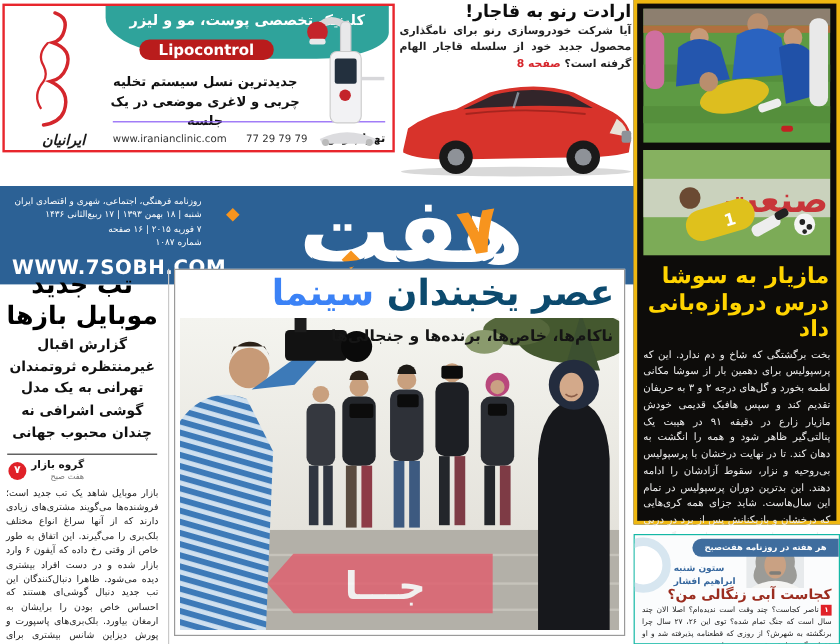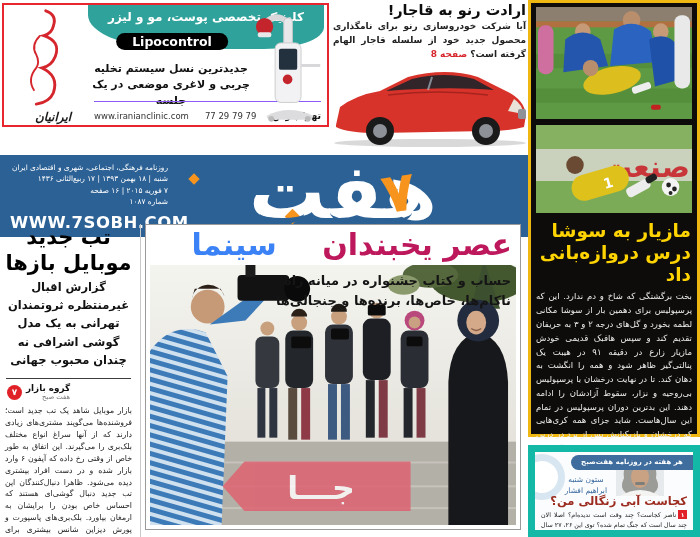--- a/index.html
+++ b/index.html
@@ -6,21 +6,21 @@
   html,body { width:700px; height:537px; background:#fff; overflow:hidden; }
   body { font-family:"DejaVu Sans", sans-serif; position:relative; }
   .abs { position:absolute; }
   .rtl { direction:rtl; }
 
   
   .ad-clinic { left:2px; top:3px; width:327px; height:124px; border:2px solid #e8262d; background:#fff; }
   .ad-teal { position:absolute; left:84px; right:3px; top:0; height:44px; background:#2fa39b;
              border-radius:0 0 60px 90px / 0 0 22px 34px; }
   .ad-teal-title { color:#fff; font-weight:bold; font-size:12px; text-align:center; padding-top:5px; }
-  .lipo-badge { position:absolute; left:168px; top:28px; transform:translateX(-50%); background:#000000;
+  .lipo-badge { position:absolute; left:168px; top:28px; transform:translateX(-50%); background:#b91c1c;
                 color:#fff; font-weight:bold; font-size:12.5px; padding:1px 16px; border-radius:13px; z-index:3; }
   .ad-body { position:absolute; left:86px; width:162px; top:56px; color:#111; font-weight:bold;
              font-size:11px; text-align:center; line-height:1.45; }
   .ad-contact { position:absolute; left:90px; right:6px; bottom:4px; border-top:1px solid #8b5cf6;
                 padding-top:8px; font-size:8.5px; color:#333; display:flex; justify-content:space-between;
                 align-items:center; direction:ltr; }
   .ad-contact .loc { font-weight:bold; font-size:9.5px; color:#111; }
   .ad-left { position:absolute; left:2px; top:2px; width:82px; height:116px; }
   .iranian-script { position:absolute; left:3px; bottom:1px; font-size:12px; font-weight:bold;
                     font-style:italic; color:#1a1a1a;margin-left:28px; }
@@ -73,35 +73,35 @@
   .sec-title { font-size:8.8px; font-weight:bold; color:#111; direction:rtl; }
   .sec-sub { font-size:6.8px; color:#777; direction:rtl; }
   .lc-body { font-size:7.8px; color:#222; direction:rtl; text-align:justify; line-height:1.52;
              padding:2px 2px 0; }
   .vdiv { left:140px; top:224px; width:1px; height:313px; background:#c9c9c9; }
 
   
   .main-box { left:145px; top:224px; width:376px; height:306px; border:1px solid #9a9a9a; background:#fff; }
   .cine-head { position:absolute; top:2px; right:8px; left:8px; direction:rtl; text-align:right;
                font-size:30px; font-weight:bold; line-height:1.2; letter-spacing:-1px; z-index:4; }
-  .cine-head .black { color:#be185d;margin-left:35px; }
+  .cine-head .black { color:#0c4a6e; }
   .cine-head .red { color:#3b82f6;margin-top:29px; }
   .cine-deck { position:absolute; top:46px; right:9px; direction:rtl; text-align:right; font-size:13px;
                font-weight:bold; color:#151515; line-height:1.5; z-index:4; }
   .main-photo { position:absolute; left:4px; top:40px; width:366px; height:260px; }
 
   
-  .col-box { left:528px; top:445px; width:172px; height:92px; border:7px solid #14b8a6; background:#fbfcfd; overflow:hidden; }
+  .col-box { left:528px; top:445px; width:172px; height:92px; border:1px solid #14b8a6; background:#fbfcfd; overflow:hidden; }
   .circle-decor { position:absolute; left:-16px; top:2px; width:46px; height:46px; border-radius:50%;
                   border:7px solid #d7e6f0; background:#fff; }
   .cb-banner { position:absolute; right:0; top:3px; width:122px; height:15px; background:#3f6d9e;
                border-radius:9px 0 0 9px; color:#fff; font-size:7px; font-weight:bold; text-align:center;
                line-height:15px; direction:rtl; z-index:2; }
-  .cb-names { position:absolute; right:86px; top:22px; color:#36679e; font-size:7.5px; font-weight:normal;
-              text-align:center; line-height:1.5; direction:rtl; z-index:2; }
+  .cb-names { position:absolute; right:86px; top:22px; color:#36679e; font-size:7.5px; font-weight:bold;
+              text-align:left; line-height:1.5; direction:rtl; z-index:2; }
   .portrait { position:absolute; right:28px; top:6px; width:50px; height:38px; z-index:1; }
   .cb-head { position:absolute; top:42px; right:6px; left:6px; color:#9b2c1f; font-weight:bold;
              font-size:11.5px; direction:rtl; text-align:right; z-index:2; }
   .cb-body { position:absolute; top:58px; right:6px; left:6px; font-size:6.3px; color:#222;
              direction:rtl; text-align:justify; line-height:1.58; }
   .num-badge { display:inline-block; background:#e02128; color:#fff; font-weight:bold; font-size:6px;
                padding:0 2.5px; margin-left:2px; }
 </style>
 </head>
 <body>
@@ -237,21 +237,20 @@
   <div class="lc-body">بازار موبایل شاهد یک تب جدید است؛ فروشنده‌ها می‌گویند مشتری‌های زیادی دارند که از آنها سراغ انواع مختلف بلک‌بری را می‌گیرند. این اتفاق به طور خاص از وقتی رخ داده که آیفون ۶ وارد بازار شده و در دست افراد بیشتری دیده می‌شود. ظاهرا دنبال‌کنندگان این تب جدید دنبال گوشی‌ای هستند که احساس خاص بودن را برایشان به ارمغان بیاورد. بلک‌بری‌های پاسپورت و پورش دیزاین شانس بیشتری برای ربودن دل مشتری‌ها دارند. اولی حدود دو میلیون و ۳۰۰ هزار تومان قیمت دارد. ارزان‌ترین قیمت ارائه شده برای این گوشی در بازار ایران دو میلیون و ۱۳۰ هزار تومان بوده است. یک فروشنده می‌گوید رنگ مشکی آن ارزان‌تر است ولی</div>
 </div>
 <div class="abs vdiv"></div>
 
 <div class="abs main-box">
   <div class="cine-head">
     <span class="black">عصر یخبندان</span>
     <span class="red">سینما</span>
   </div>
   <div class="cine-deck">
-    <div>حساب و کتاب جشنواره در میانه راه</div>
     <div>ناکام‌ها، خاص‌ها، برنده‌ها و جنجالی‌ها</div>
   </div>
   <svg class="main-photo" viewBox="0 0 368 262" preserveAspectRatio="none">
     <defs>
       <pattern id="stripes" width="9" height="9" patternUnits="userSpaceOnUse" patternTransform="rotate(16)">
         <rect width="9" height="9" fill="#3d7ab8"></rect>
           <rect y="5" width="9" height="4" fill="#cfe0ef"></rect>
       </pattern>
       <linearGradient id="sky" x1="0" y1="0" x2="0" y2="1">
         <stop offset="0" stop-color="#f4f4ef"></stop>

